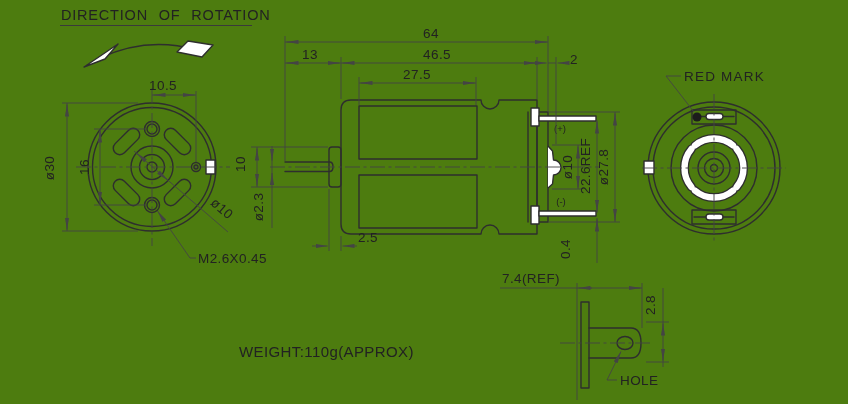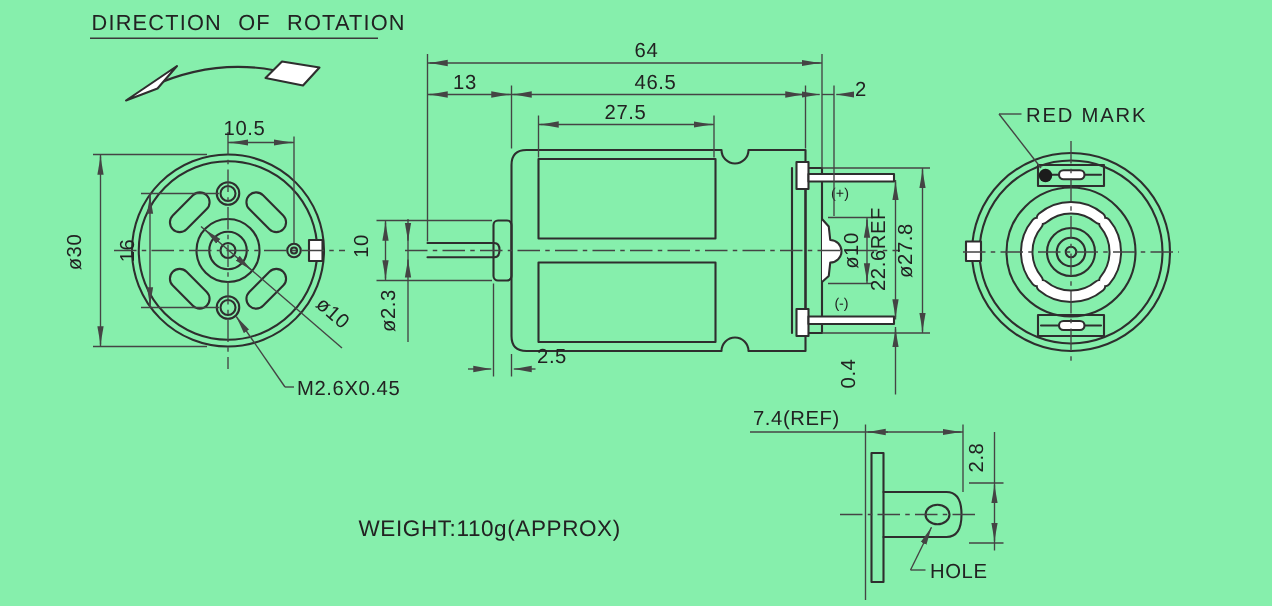--- a/index.html
+++ b/index.html
@@ -1,16 +1,16 @@
 <!DOCTYPE html>
 <html><head>
 <meta charset="utf-8">
 <style>
   html,body{margin:0;padding:0;background:#ffffff;}
-  .stage{position:relative;width:848px;height:404px;background:#86efac;overflow:hidden;}
+  .stage{position:relative;width:848px;height:404px;background:#4d7c0f;overflow:hidden;}
   svg{display:block;}
   text{font-family:"Liberation Sans","DejaVu Sans",sans-serif;fill:#222;}
   .obj{stroke:#2e2e2e;stroke-width:1.4;fill:none;stroke-linejoin:round;stroke-linecap:round;}
   .objw{stroke:#2e2e2e;stroke-width:1.4;fill:#ffffff;stroke-linejoin:round;}
   .thin{stroke:#3a3a3a;stroke-width:1;fill:none;}
   .dim{stroke:#444;stroke-width:0.9;fill:none;}
   .cl{stroke:#444;stroke-width:0.9;fill:none;stroke-dasharray:15 3.5 3 3.5;}
   .slotD{stroke:#2e2e2e;stroke-width:9;fill:none;stroke-linecap:round;}
   .slotW{stroke:#ffffff;stroke-width:6.4;fill:none;stroke-linecap:round;}
   .t13{font-size:13.5px;letter-spacing:0.4px;}

